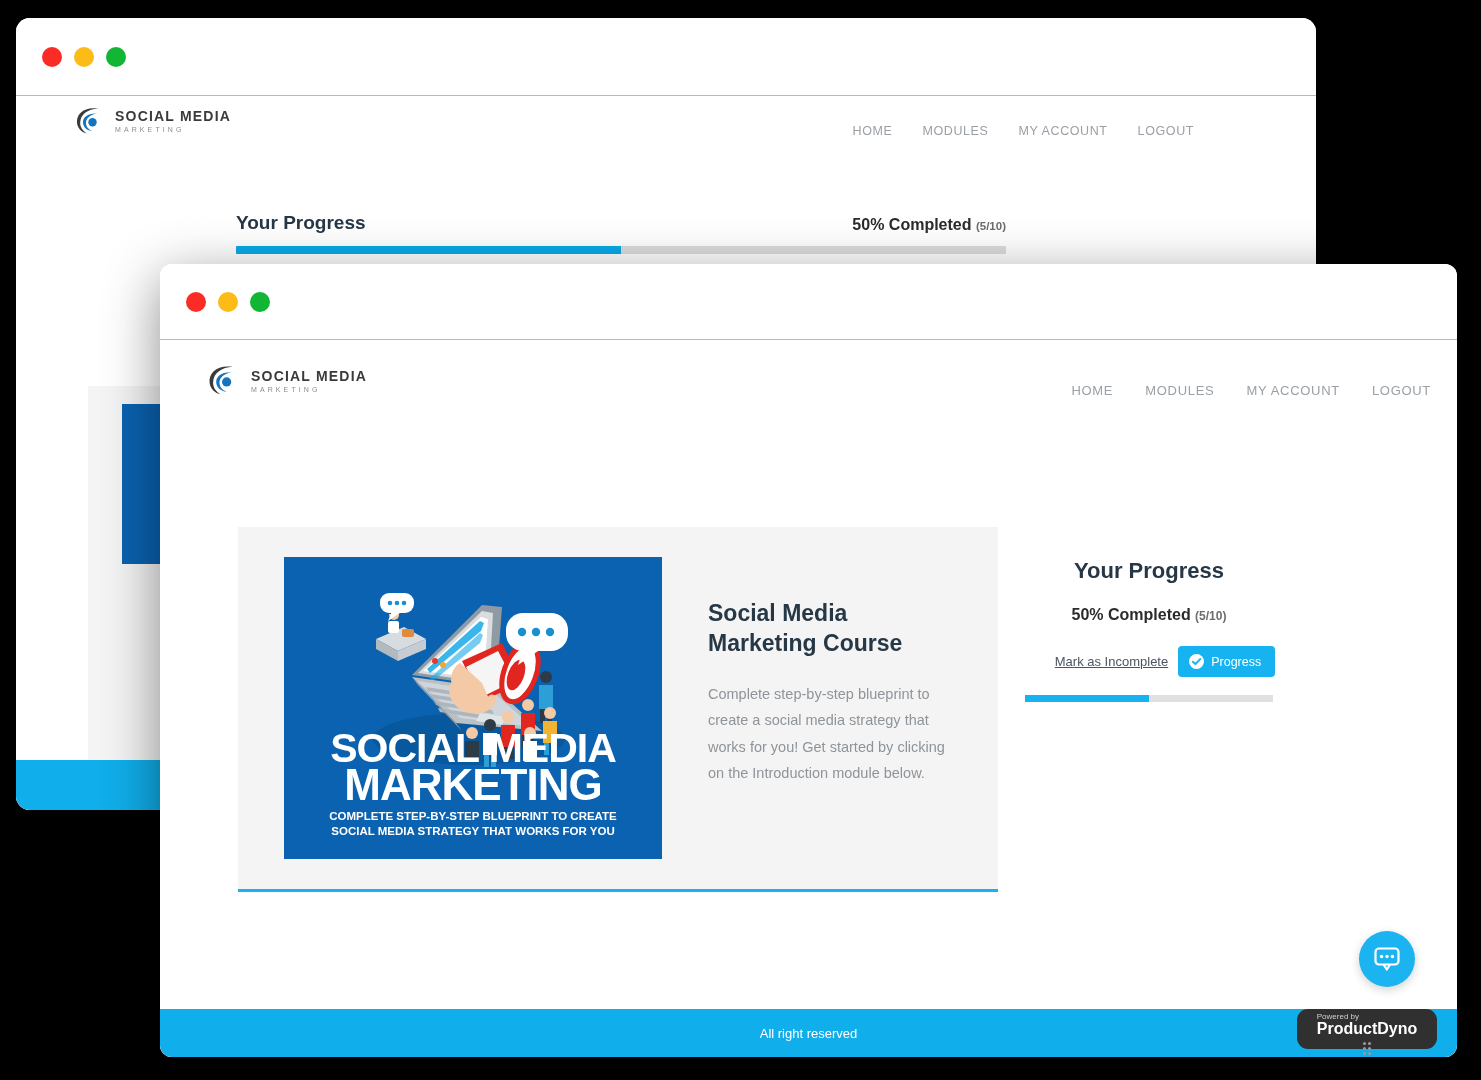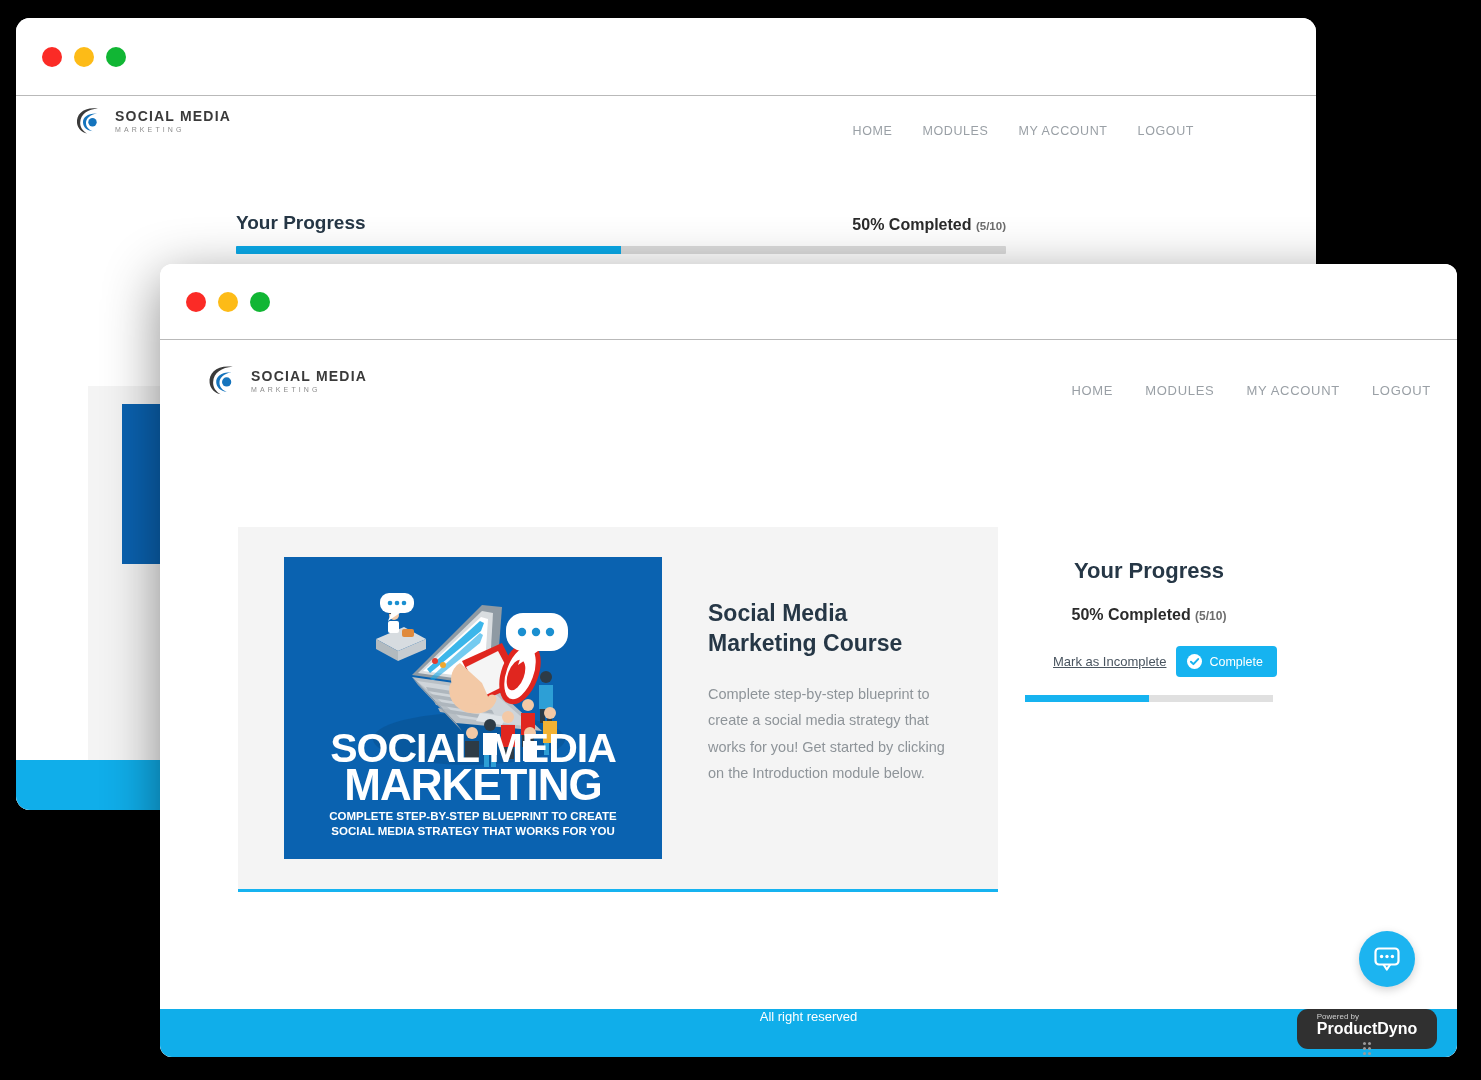--- a/index.html
+++ b/index.html
@@ -180,21 +180,21 @@
     font-size: 17px; font-weight: bold; color: #c9ccd0;
     display: flex; align-items: center; gap: 7px; cursor: default;
   }
   .mn-next {
     font-size: 17px; font-weight: bold; color: #263746;
     display: flex; align-items: center; gap: 7px; cursor: pointer;
   }
 
   .front-footer {
     position: absolute; left: 0; bottom: 0; width: 100%; height: 48px;
-    background: #10aeea; display: flex; 
+    background: #10aeea; display: flex; align-items: center;
     justify-content: center;
   }
   .front-footer span { color: #ffffff; font-size: 13px; }
 
   
   .chat-fab {
     position: absolute; right: 42px; bottom: 70px;
     width: 56px; height: 56px; border-radius: 50%;
     background: #1cb4f0; display: flex; align-items: center;
     justify-content: center; cursor: pointer;
@@ -436,21 +436,21 @@
             <span>50% Completed</span>
             <small>(5/10)</small>
           </div>
           <div class="ps-actions">
             <a class="mark-link" href="#">Mark as Incomplete</a>
             <button class="completed-btn">
               <svg width="15" height="15" viewBox="0 0 16 16">
                 <circle cx="8" cy="8" r="8" fill="#ffffff"></circle>
                 <path d="M4.2 8.3 L6.8 10.8 L11.9 5.4" fill="none" stroke="#16b3f0" stroke-width="2.1" stroke-linecap="round" stroke-linejoin="round"></path>
               </svg>
-              <span>Complete</span>
+              <span>Progress</span>
             </button>
           </div>
           <div class="ps-bar">
             <div class="ps-bar-fill" id="front-bar-fill" style="width: 50%;"></div>
           </div>
         </div>
 
         <div class="module-nav">
           <div class="mn-prev">
             <svg width="11" height="16" viewBox="0 0 11 16">

